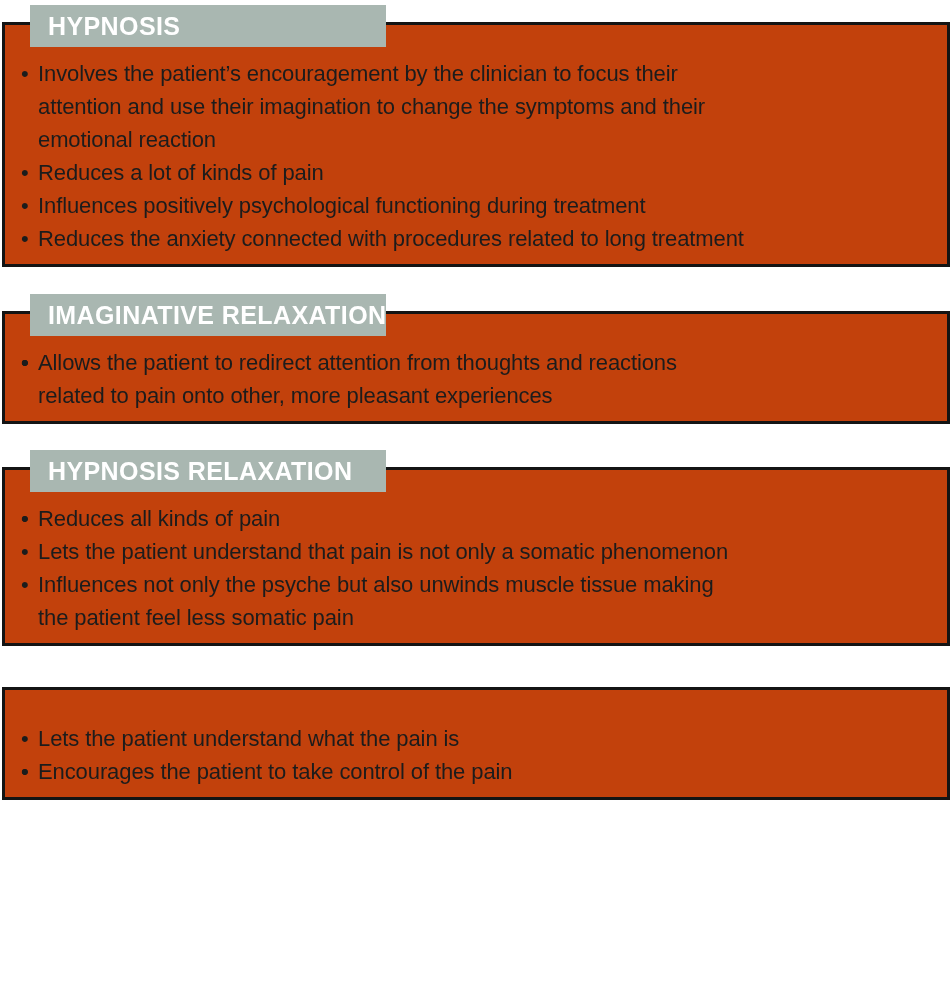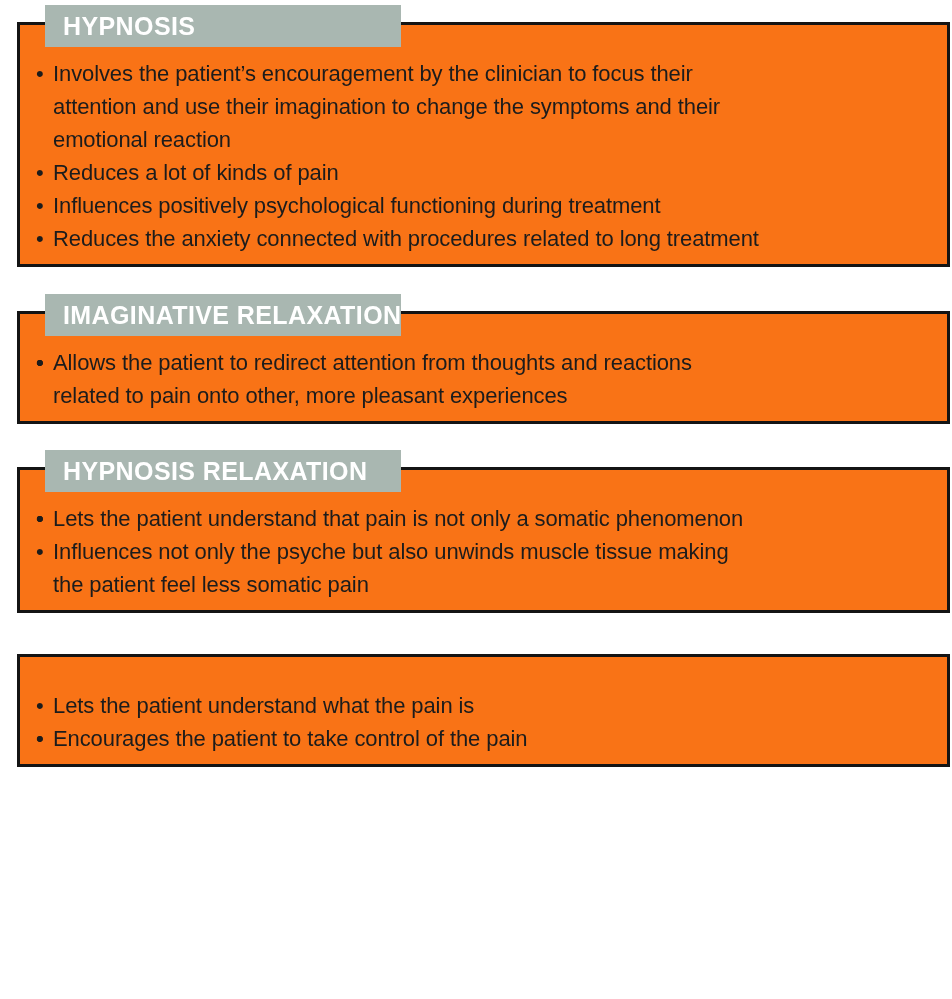--- a/index.html
+++ b/index.html
@@ -10,24 +10,24 @@
   .page {
     position: relative;
     width: 952px;
     height: 999px;
     overflow: hidden;
     background: #ffffff;
     font-family: "Liberation Sans", sans-serif;
   }
   .tech-box {
     position: relative;
-    margin-left: 17px;
+    margin-left: 2px;
     margin-right: 2px;
     border: 3px solid var(--border-color, #141414);
-    background: #f97316;
+    background: #c2410c;
     box-sizing: border-box;
   }
   .sec-0 { margin-top: 22px; }
   .sec-1 { margin-top: 44px; }
   .sec-2 { margin-top: 43px; }
   .sec-3 { margin-top: 41px; }
   .tab {
     position: absolute;
     top: -20px;
     left: 25px;
@@ -118,20 +118,21 @@
   <section class="tech-box sec-2">
     <div class="tab">
       <span>HYPNOSIS RELAXATION</span>
     </div>
     <ul class="points">
       <li class="point">
         <span class="dot">•</span>
       </li>
       <li class="point">
         <span class="dot">•</span>
+        <span class="pt">Reduces all kinds of pain</span>
       </li>
       <li class="point">
         <span class="dot">•</span>
         <span class="pt">Lets the patient understand that pain is not only a somatic phenomenon</span>
       </li>
       <li class="point">
         <span class="dot">•</span>
         <span class="pt">Influences not only the psyche but also unwinds muscle tissue making
 the patient feel less somatic pain</span>
       </li>

